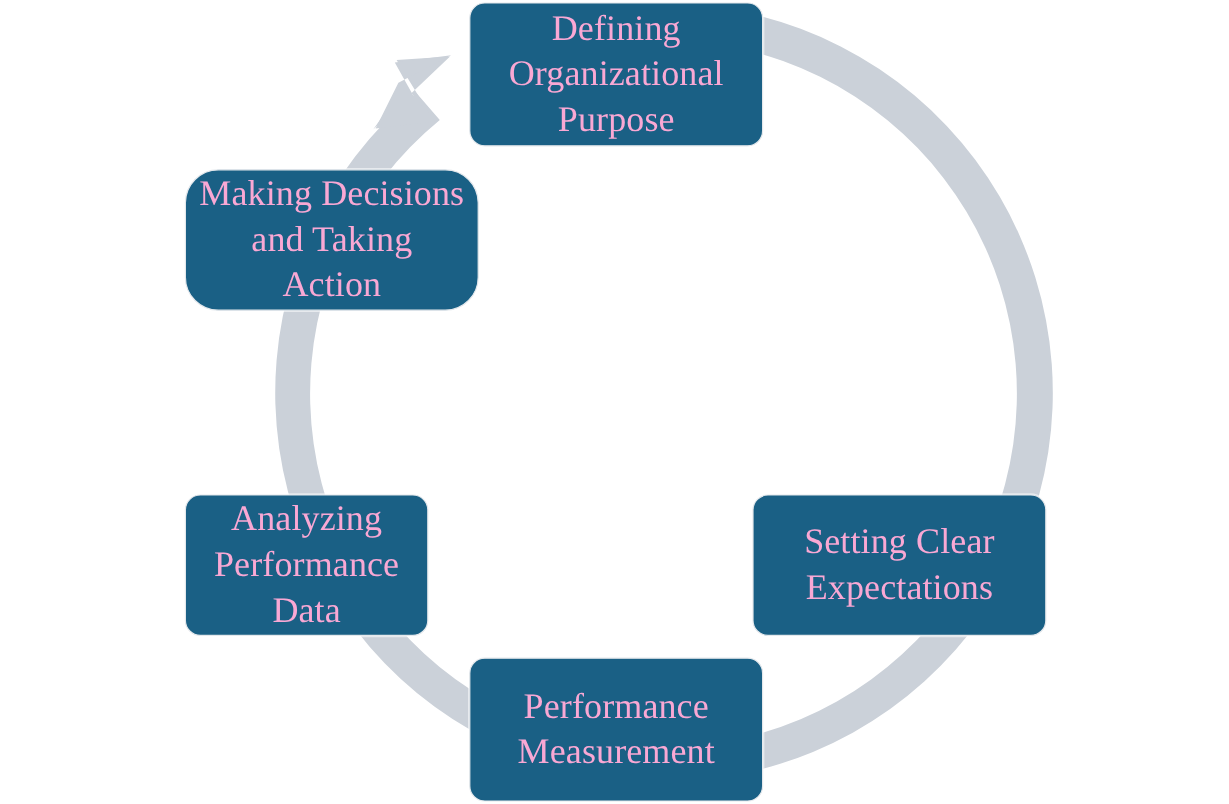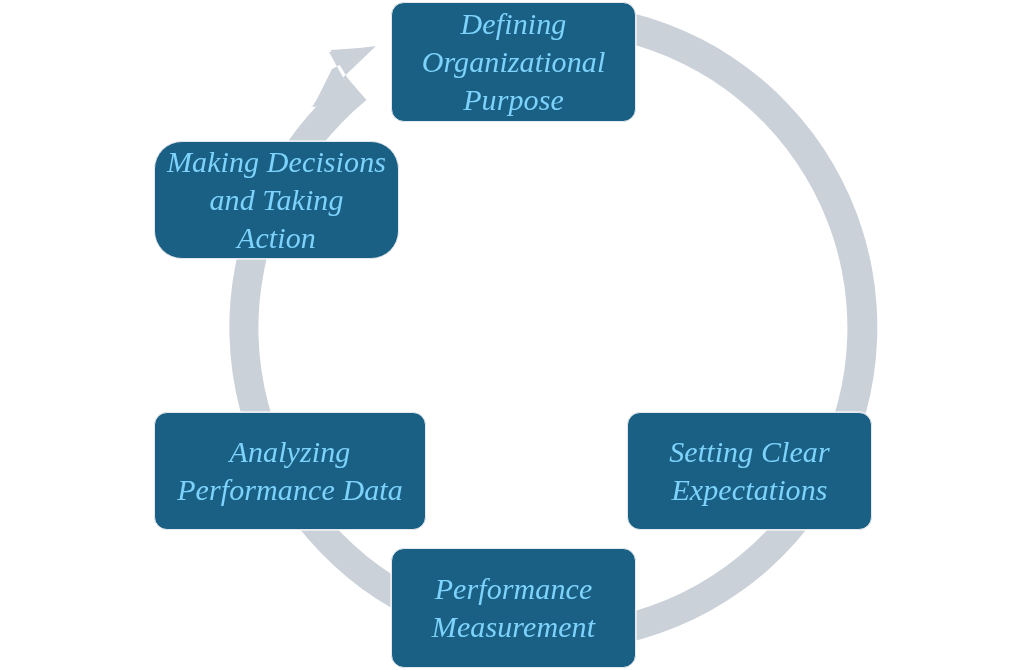--- a/index.html
+++ b/index.html
@@ -30,39 +30,38 @@
     position: absolute;
     box-sizing: border-box;
     border-radius: 13px;
     background: #1A6085;
     border: 1px solid #E4E8EC;
     box-shadow: 0 0 0 1px rgba(255,255,255,0.55);
     display: flex;
     align-items: center;
     justify-content: center;
     text-align: center;
-    color: #7dd3fc;
+    color: #f9a8d4;
     font-size: 30px;
     line-height: 38px;
     letter-spacing: 0.1px;
     padding: 4px 10px;
-    font-style: italic;
     -webkit-font-smoothing: antialiased;
   }
   .node .label {
     display: block;
     width: 100%;
   }
 
   
   #node-0 { left: 391px; top: 2px;   width: 245px; height: 120px; }
   #node-1 { left: 627px; top: 141px; width: 245px; height: 118px; }
   #node-2 { left: 627px; top: 412px; width: 245px; height: 118px; }
   #node-3 { left: 391px; top: 548px; width: 245px; height: 120px; }
-  #node-4 { left: 154px; top: 412px; width: 272px; height: 118px; }
+  #node-4 { left: 154px; top: 412px; width: 203px; height: 118px; }
   #node-5 { left: 154px; top: 141px; width: 245px; height: 118px; border-radius: 28px; }
 </style>
 </head>
 <body>
 
 <div id="diagram">
 
   <svg id="ring-layer" viewBox="0 0 1024 670" aria-hidden="true">
 
     <g>

